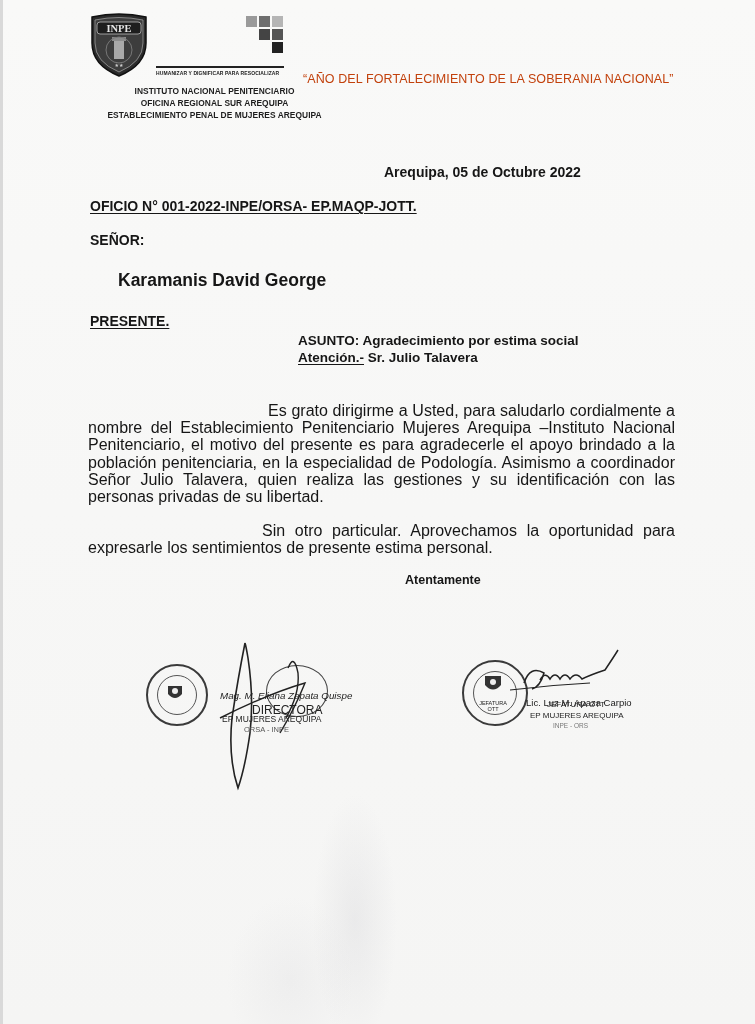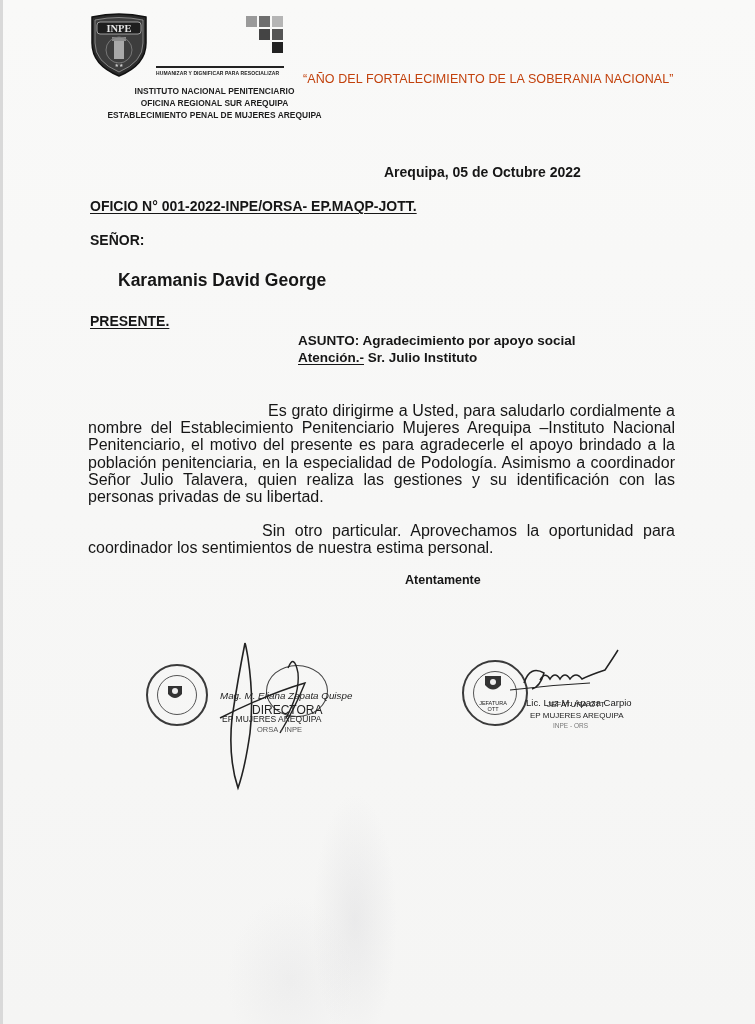--- a/index.html
+++ b/index.html
@@ -104,47 +104,47 @@
   <div>INSTITUTO NACIONAL PENITENCIARIO</div>
   <div>OFICINA REGIONAL SUR AREQUIPA</div>
   <div>ESTABLECIMIENTO PENAL DE MUJERES AREQUIPA</div>
 </div>
 
 <div class="abs date">Arequipa, 05 de Octubre 2022</div>
 <div class="abs ref">OFICIO N° 001-2022-INPE/ORSA- EP.MAQP-JOTT.</div>
 <div class="abs salute">SEÑOR:</div>
 <div class="abs recipient">Karamanis David George</div>
 <div class="abs presente">PRESENTE.</div>
-<div class="abs asunto">ASUNTO: Agradecimiento por apoyo social</div>
+<div class="abs asunto">ASUNTO: Agradecimiento por estima social</div>
 <div class="abs atencion">
-  <span class="u">Atención.-</span><span> Sr. Julio Instituto</span>
+  <span class="u">Atención.-</span><span> Sr. Julio Talavera</span>
 </div>
 
 <div class="body-p p1">Es grato dirigirme a Usted, para saludarlo cordialmente a nombre del Establecimiento Penitenciario Mujeres Arequipa –Instituto Nacional Penitenciario, el motivo del presente es para agradecerle el apoyo brindado a la población penitenciaria, en la especialidad de Podología. Asimismo a coordinador Señor Julio Talavera, quien realiza las gestiones y su identificación con las personas privadas de su libertad.</div>
-<div class="body-p p2">Sin otro particular. Aprovechamos la oportunidad para coordinador los sentimientos de nuestra estima personal.</div>
+<div class="body-p p2">Sin otro particular. Aprovechamos la oportunidad para expresarle los sentimientos de presente estima personal.</div>
 <div class="abs closing">Atentamente</div>
 
 <div>
   <div class="stamp" style="left:146px;top:664px;width:58px;height:58px;">
     <div class="inner" style="left:9px;top:9px;width:38px;height:38px;"></div>
   </div>
   <svg width="20" height="20" style="left:165px;top:683px;">
     <path d="M3 3 L17 3 L17 11 Q10 19 3 11 Z" fill="#333"></path>
     <circle cx="10" cy="8" r="3" fill="#eee"></circle>
   </svg>
   <div class="stamp" style="left:266px;top:665px;width:60px;height:50px;border-width:1.5px;border-color:#444;"></div>
   <svg width="120" height="160" style="left:210px;top:638px;">
     <path d="M35 5 Q28 40 22 80 Q18 120 28 150 Q35 130 40 95 Q44 60 38 20 Q36 8 35 5" fill="none" stroke="#222" stroke-width="1.6"></path>
     <path d="M10 80 Q60 55 95 45 Q85 70 70 95" fill="none" stroke="#222" stroke-width="1.4"></path>
     <path d="M78 30 Q84 15 88 35 Q90 55 76 80" fill="none" stroke="#222" stroke-width="1.4"></path>
   </svg>
   <div class="sigtext" style="left:220px;top:690px;font-style:italic;font-size:9.8px;">Mag. M. Eliana Zapata Quispe</div>
   <div class="sigtext" style="left:252px;top:703px;font-size:12px;text-align:right;">DIRECTORA</div>
   <div class="sigtext" style="left:222px;top:714px;font-size:8.5px;">EP MUJERES AREQUIPA</div>
-  <div class="sigtext" style="left:244px;top:725px;font-size:7.5px;color:#555;margin-left:13px;">ORSA - INPE</div>
+  <div class="sigtext" style="left:244px;top:725px;font-size:7.5px;color:#555;">ORSA - INPE</div>
 </div>
 
 <div>
   <div class="stamp" style="left:462px;top:660px;width:62px;height:62px;">
     <div class="inner" style="left:9px;top:9px;width:42px;height:42px;"></div>
   </div>
   <svg width="22" height="22" style="left:482px;top:673px;">
     <path d="M3 3 L19 3 L19 12 Q11 21 3 12 Z" fill="#333"></path>
     <circle cx="11" cy="9" r="3" fill="#eee"></circle>
   </svg>

